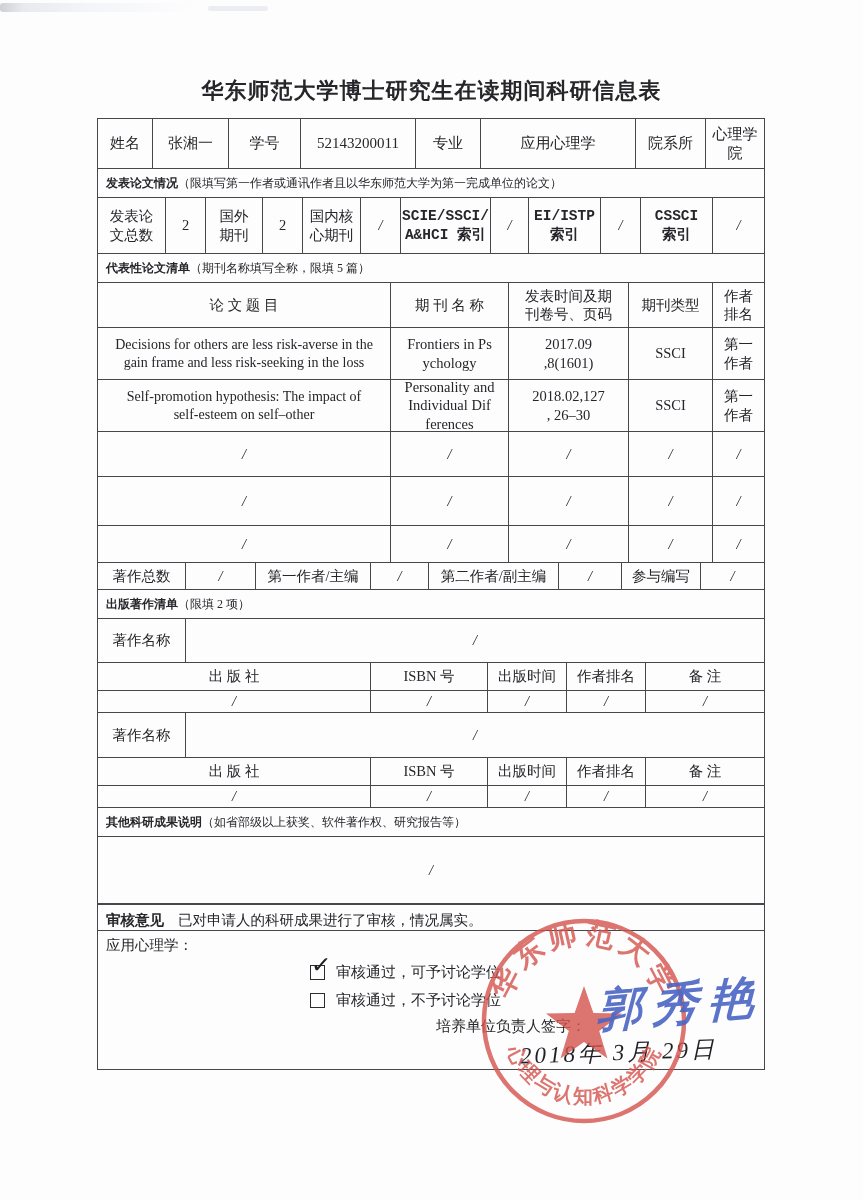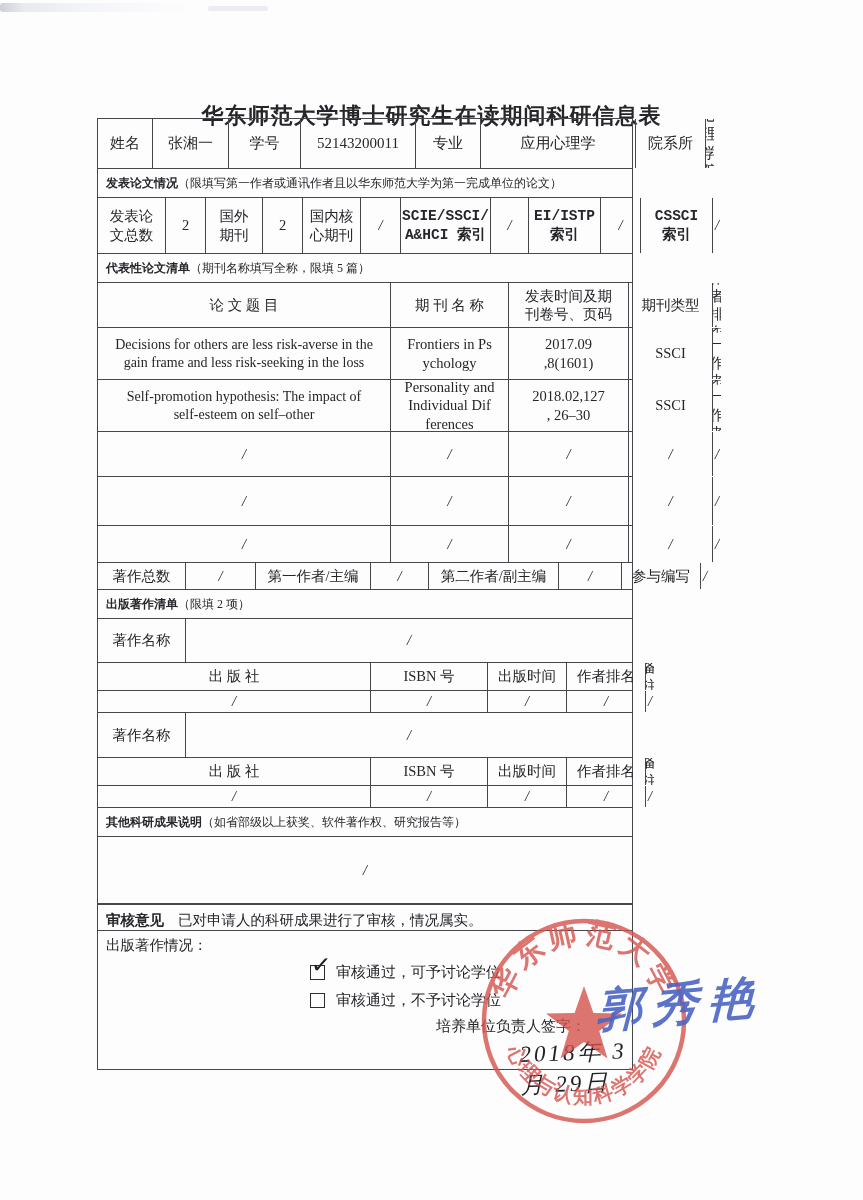--- a/index.html
+++ b/index.html
@@ -28,24 +28,23 @@
   }
   .artifact-dot{
     position:absolute;left:208px;top:6px;width:60px;height:5px;
     background:#dfe2e9;opacity:.6;border-radius:2px;
   }
   .title{
     position:absolute;left:0;top:76px;width:863px;
     text-align:center;font-size:22px;font-weight:bold;
     letter-spacing:1px;
     font-family:"Liberation Serif","DejaVu Serif",serif;
-    margin-top:25px;
   }
   .form{
-    position:absolute;left:97px;top:118px;width:536px;
+    position:absolute;left:97px;top:118px;width:668px;
     border:1.6px solid var(--line);
     font-size:14.5px;
   }
   .row{display:grid;border-bottom:1px solid var(--line);}
   .row:last-child{border-bottom:none;}
   .cell{
     border-right:1px solid var(--line);
     display:flex;align-items:center;justify-content:center;
     text-align:center;padding:2px 4px;
     white-space:pre-line;line-height:1.25;
@@ -274,21 +273,21 @@
     <div class="row r-other thick">
       <div class="cell slash">/</div>
     </div>
 
     <div class="row r-review">
       <span class="bold">审核意见</span>
       <span>已对申请人的科研成果进行了审核，情况属实。</span>
     </div>
 
     <div class="row r-unit">
-      <div class="unit-header">出版著作情况：</div>
+      <div class="unit-header">应用心理学：</div>
 
       <div class="options">
         <div class="option">
           <span class="checkbox">
             <span class="checkmark">✓</span>
           </span>
           <span>审核通过，可予讨论学位</span>
         </div>
         <div class="option">
           <span class="checkbox">

